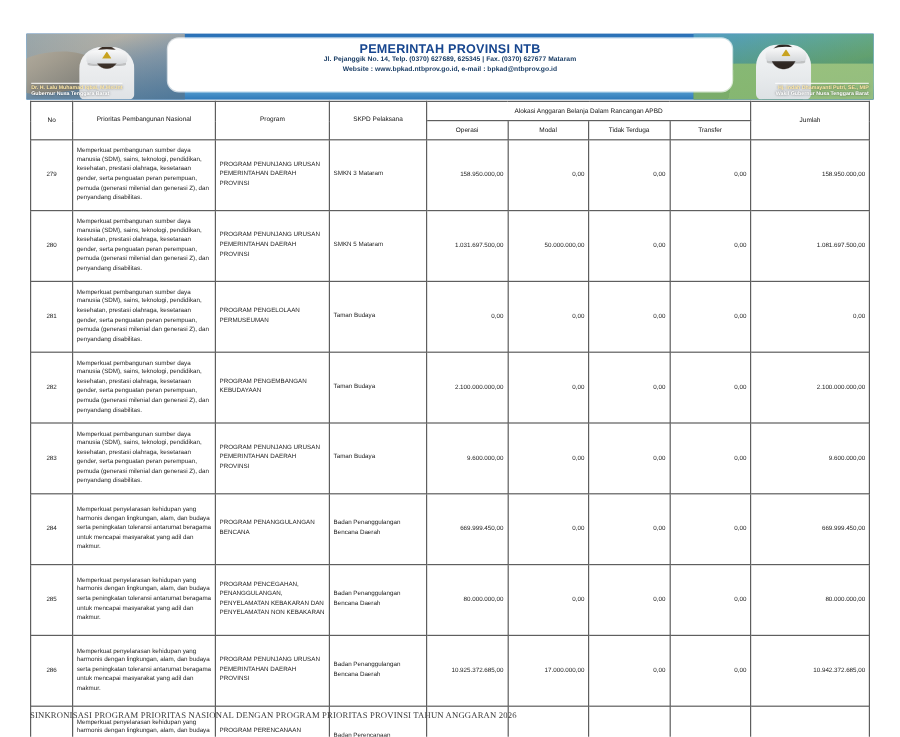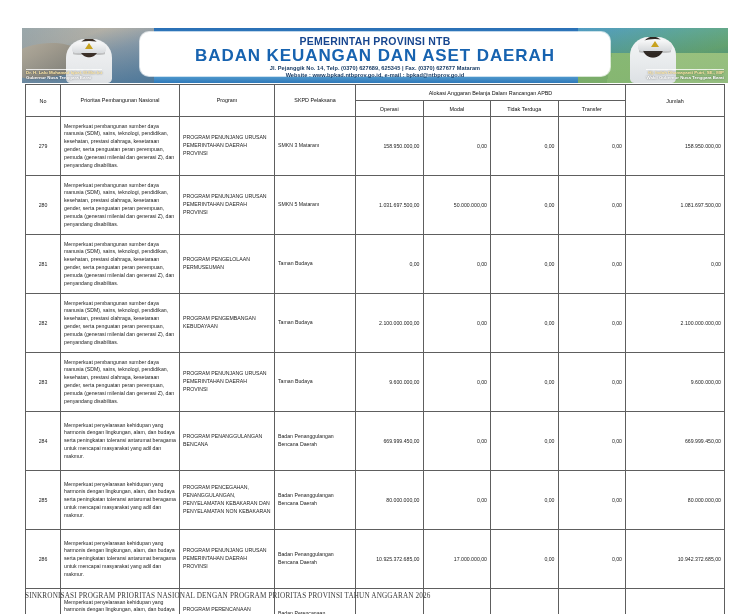--- a/index.html
+++ b/index.html
@@ -229,21 +229,20 @@
 
   <div class="banner">
     <div class="banner-photo-left"></div>
     <div class="hat-left"></div>
 
     <div class="banner-photo-right"></div>
     <div class="hat-right"></div>
 
     <div class="banner-center">
       <div class="line1">PEMERINTAH PROVINSI NTB</div>
-      <div class="line2">BADAN KEUANGAN DAN ASET DAERAH</div>
       <div class="line3">Jl. Pejanggik No. 14, Telp. (0370) 627689, 625345 | Fax. (0370) 627677 Mataram</div>
       <div class="line4">Website : www.bpkad.ntbprov.go.id, e-mail : bpkad@ntbprov.go.id</div>
     </div>
 
     <div class="cap cap-left">
       <span class="nm cap-underline">Dr. H. Lalu Muhamad Iqbal, M.Msi.Int</span>
       <span>Gubernur Nusa Tenggara Barat</span>
     </div>
 
     <div class="cap cap-right">

